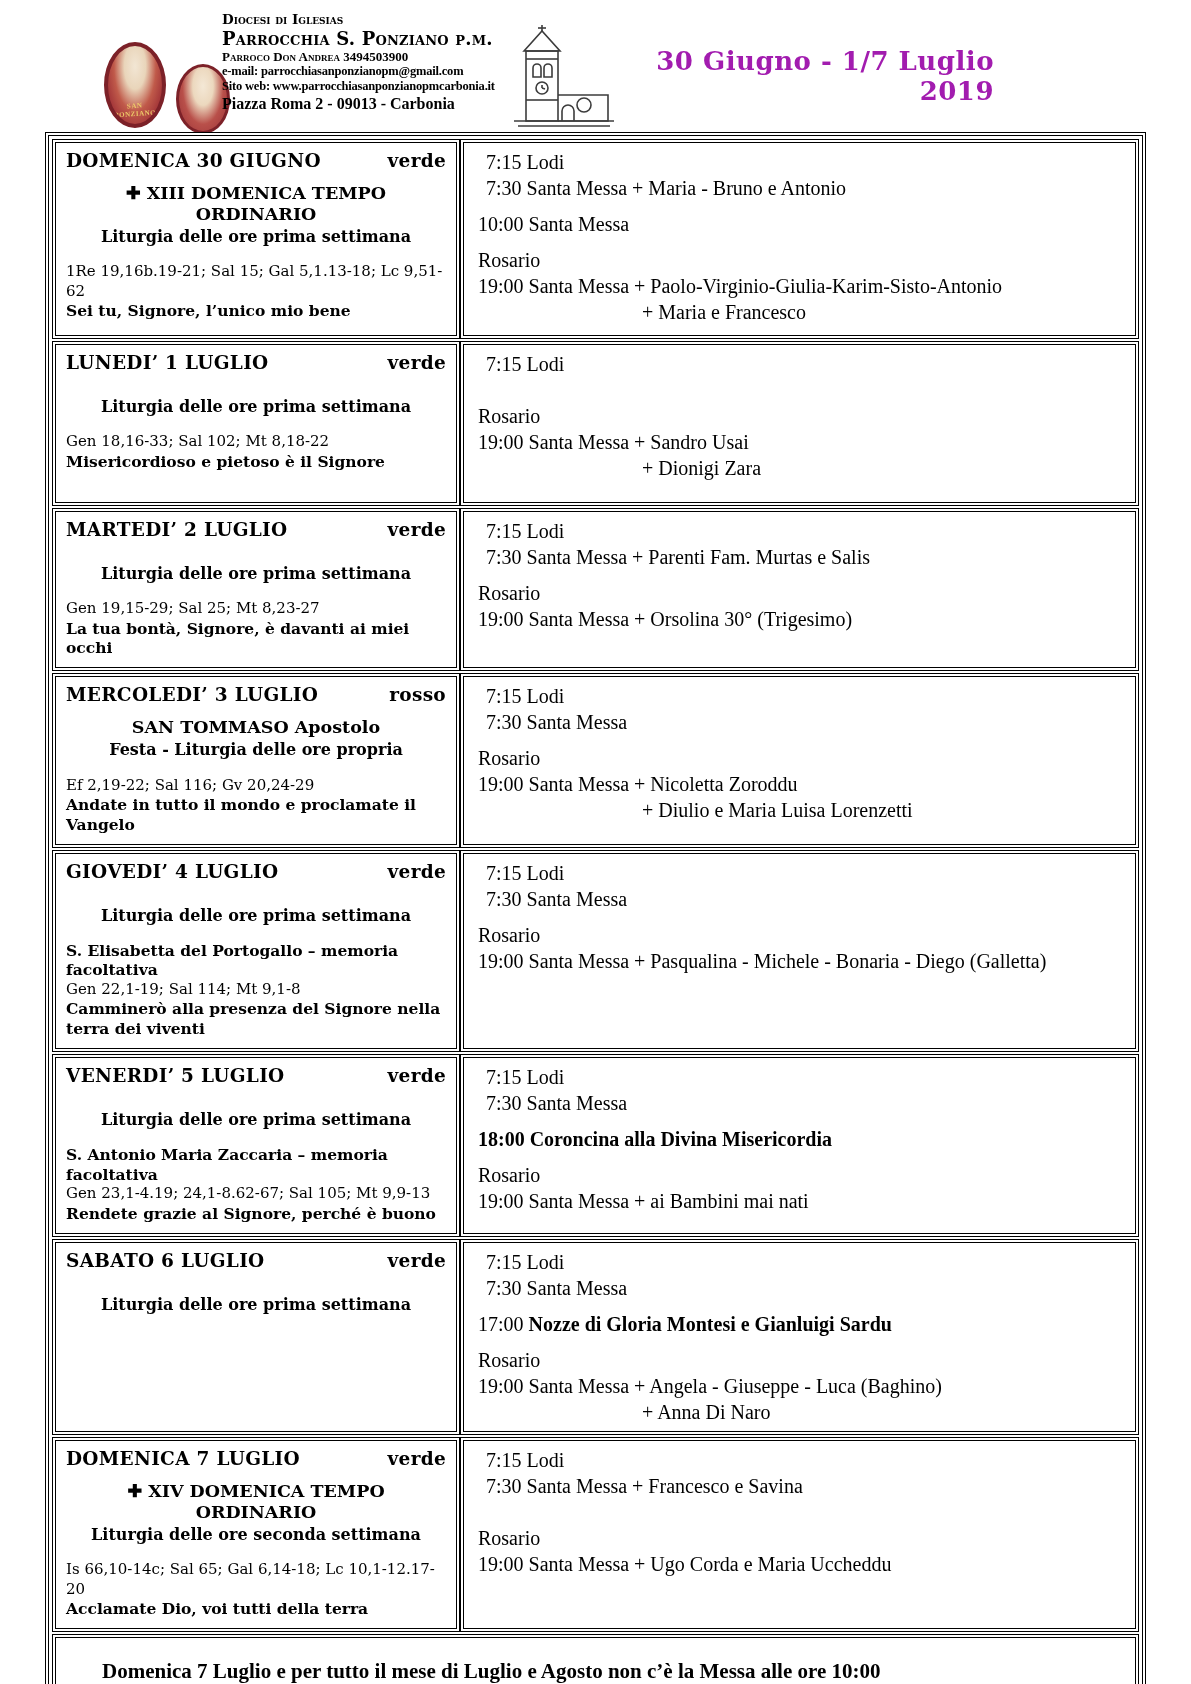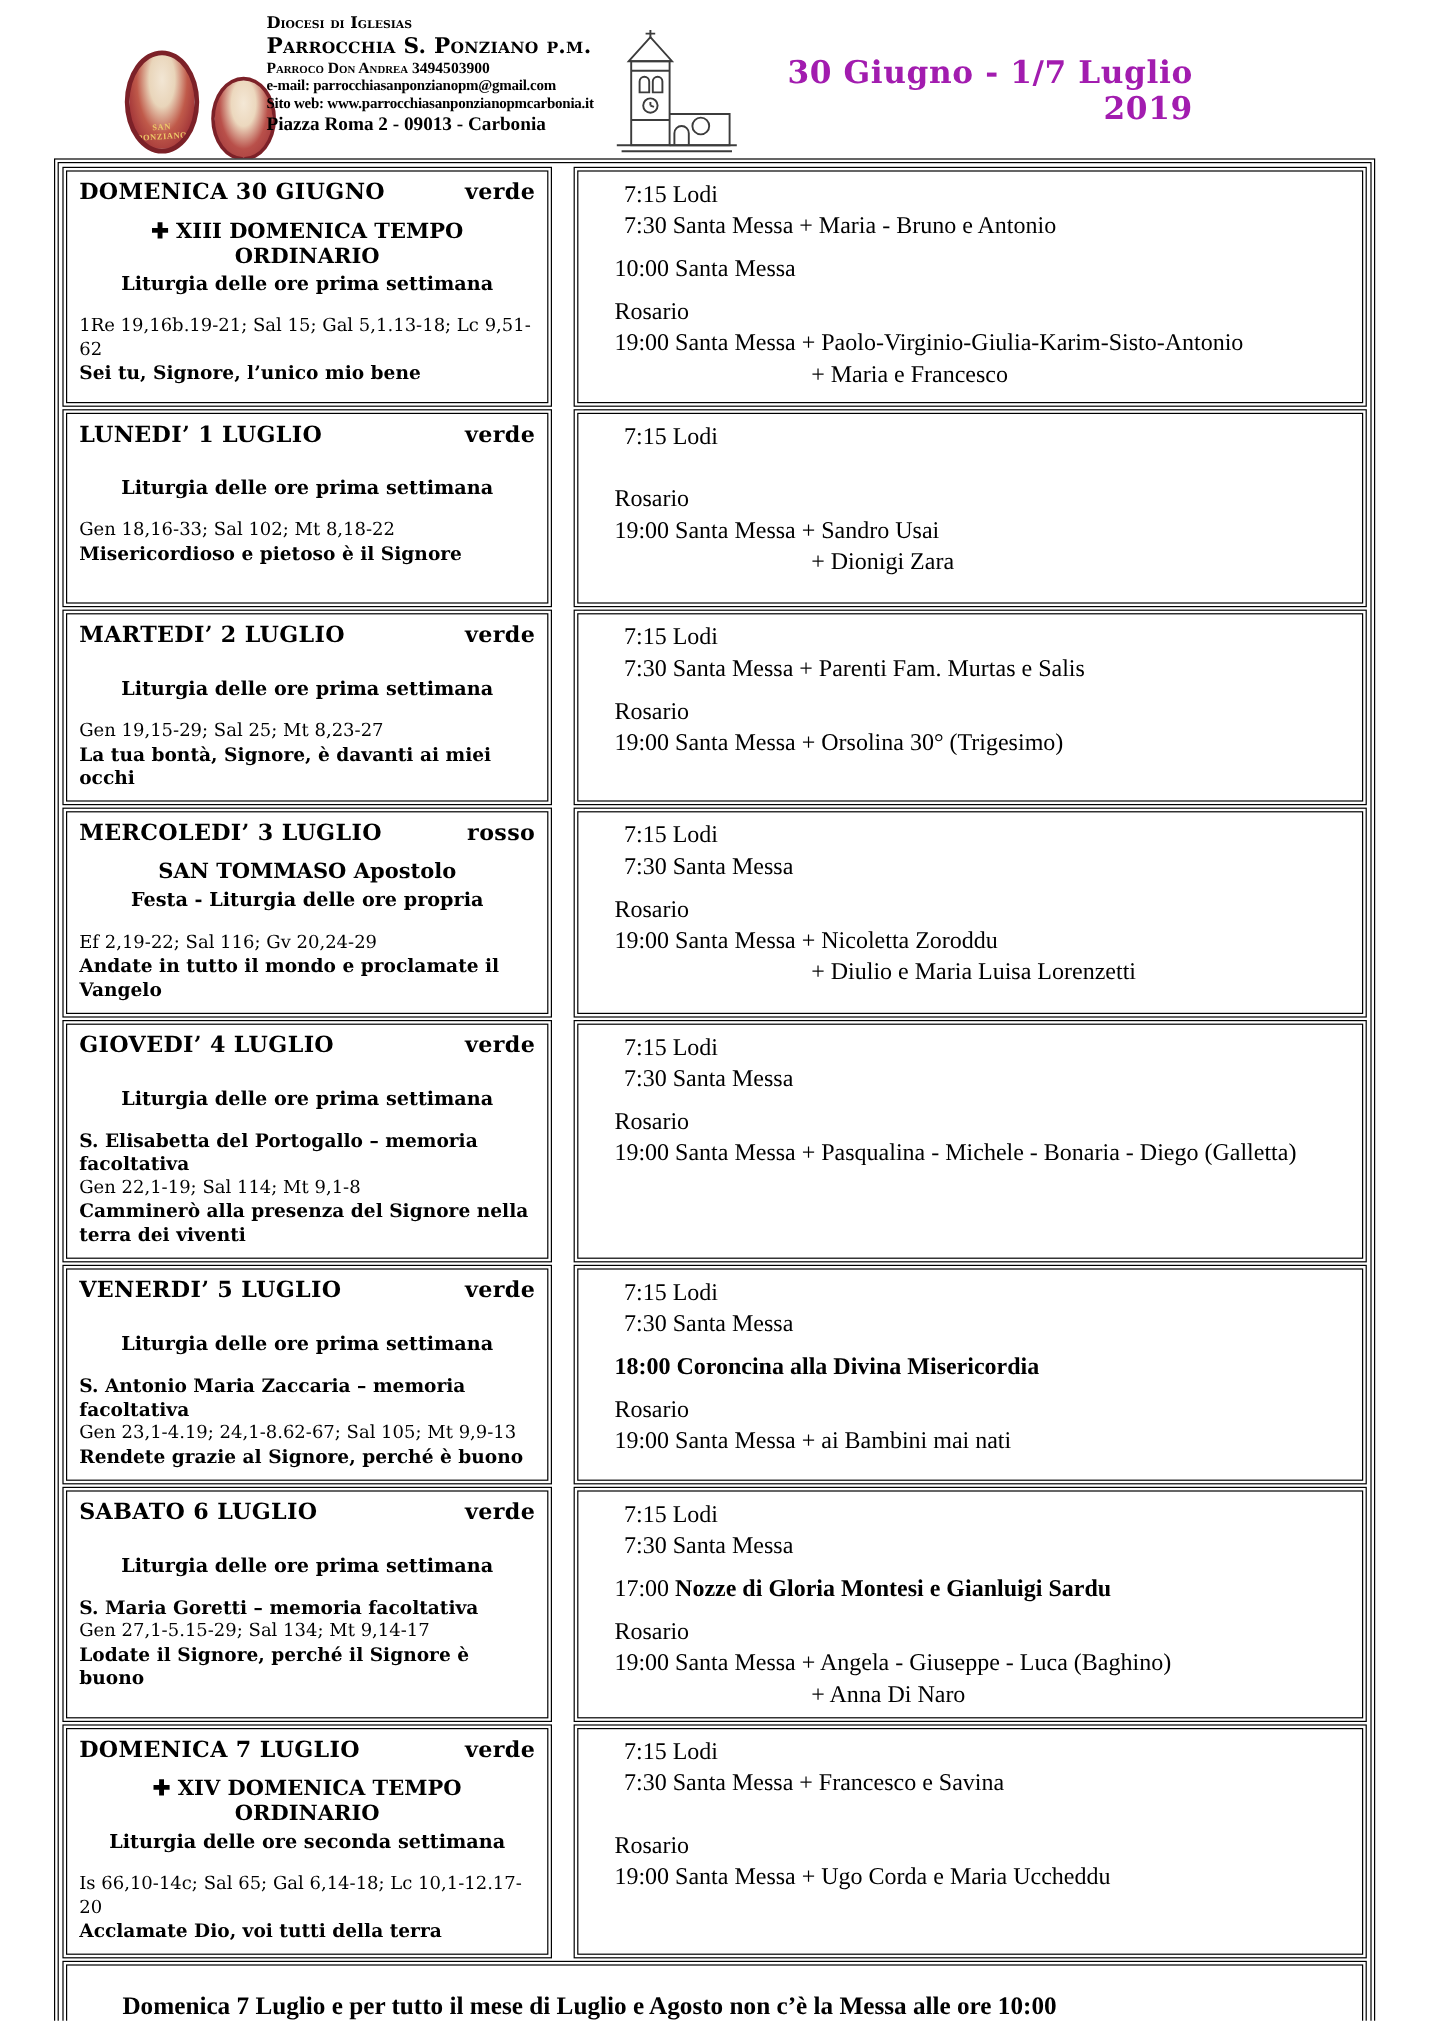--- a/index.html
+++ b/index.html
@@ -36,35 +36,35 @@
   .date-range{
     position:absolute;left:622px;top:46px;width:372px;text-align:right;
     font-family:"DejaVu Serif",serif;font-weight:bold;font-size:26px;color:#a21caf;letter-spacing:.5px;
   }
   
   .outer{
     position:absolute;left:45px;top:132px;width:1101px;box-sizing:border-box;
     border:4px double #000;padding:3px;background:#fff;
   }
   
-  .day-row{display:flex;gap:18px;margin-bottom:2px;}
+  .day-row{display:flex;gap:0;margin-bottom:2px;}
   #days .day-row:nth-child(1){min-height:200px}
   #days .day-row:nth-child(2){min-height:165px}
   #days .day-row:nth-child(3){min-height:140px}
   #days .day-row:nth-child(4){min-height:160px}
   #days .day-row:nth-child(5){min-height:185px}
   #days .day-row:nth-child(6){min-height:160px}
   #days .day-row:nth-child(7){min-height:195px}
   #days .day-row:nth-child(8){min-height:150px}
   .cell{border:4px double #000;box-sizing:border-box;background:#fff;}
   .left-cell{
     width:408px;flex:0 0 408px;padding:7px 10px 10px 10px;
     font-family:"DejaVu Serif",serif;
   }
-  .right-cell{flex:1 1 auto;padding:6px 24px;font-size:20px;line-height:26px;}
+  .right-cell{flex:1 1 auto;padding:6px 8px;font-size:20px;line-height:26px;}
   .day-header{display:flex;justify-content:space-between;font-weight:bold;font-size:18.5px;letter-spacing:.3px;}
   .day-title{text-align:center;font-weight:bold;font-size:17.5px;margin-top:12px;line-height:1.2;}
   .day-subtitle{text-align:center;font-weight:bold;font-size:16px;margin-top:2px;line-height:1.2;}
   .no-title .day-subtitle{margin-top:24px;}
   .readings-block{margin-top:16px;}
   .day-memoria{font-weight:bold;font-size:15.5px;line-height:1.25;}
   .day-readings{font-size:15px;line-height:1.3;}
   .day-response{font-weight:bold;font-size:15.5px;line-height:1.25;}
   .sched-line{padding-left:6px;}
   .sched-line.indent1{padding-left:14px;}
@@ -263,25 +263,20 @@
   </div>
 
   <div class="day-row no-title">
     <div class="cell left-cell">
       <div class="day-header">
         <span class="day-name">SABATO 6 LUGLIO</span>
         <span class="day-color">verde</span>
       </div>
 
       <div class="day-subtitle">Liturgia delle ore prima settimana</div>
-      <div class="readings-block">
-        <div class="day-memoria">S. Maria Goretti – memoria facoltativa</div>
-        <div class="day-readings">Gen 27,1-5.15-29; Sal 134; Mt 9,14-17</div>
-        <div class="day-response">Lodate il Signore, perché il Signore è buono</div>
-      </div>
     </div>
     <div class="cell right-cell">
           <div class="sched-line indent1"><span>7:15 Lodi</span></div>
           <div class="sched-line indent1"><span>7:30 Santa Messa</span></div>
           <div class="sched-line indent0 gap1"><span>17:00 </span><span class="b">Nozze di Gloria Montesi e Gianluigi Sardu</span></div>
           <div class="sched-line indent0 gap1"><span>Rosario</span></div>
           <div class="sched-line indent0"><span>19:00 Santa Messa + Angela - Giuseppe - Luca (Baghino)</span></div>
           <div class="sched-line indent2"><span>+ Anna Di Naro</span></div>
         </div>
   </div>

